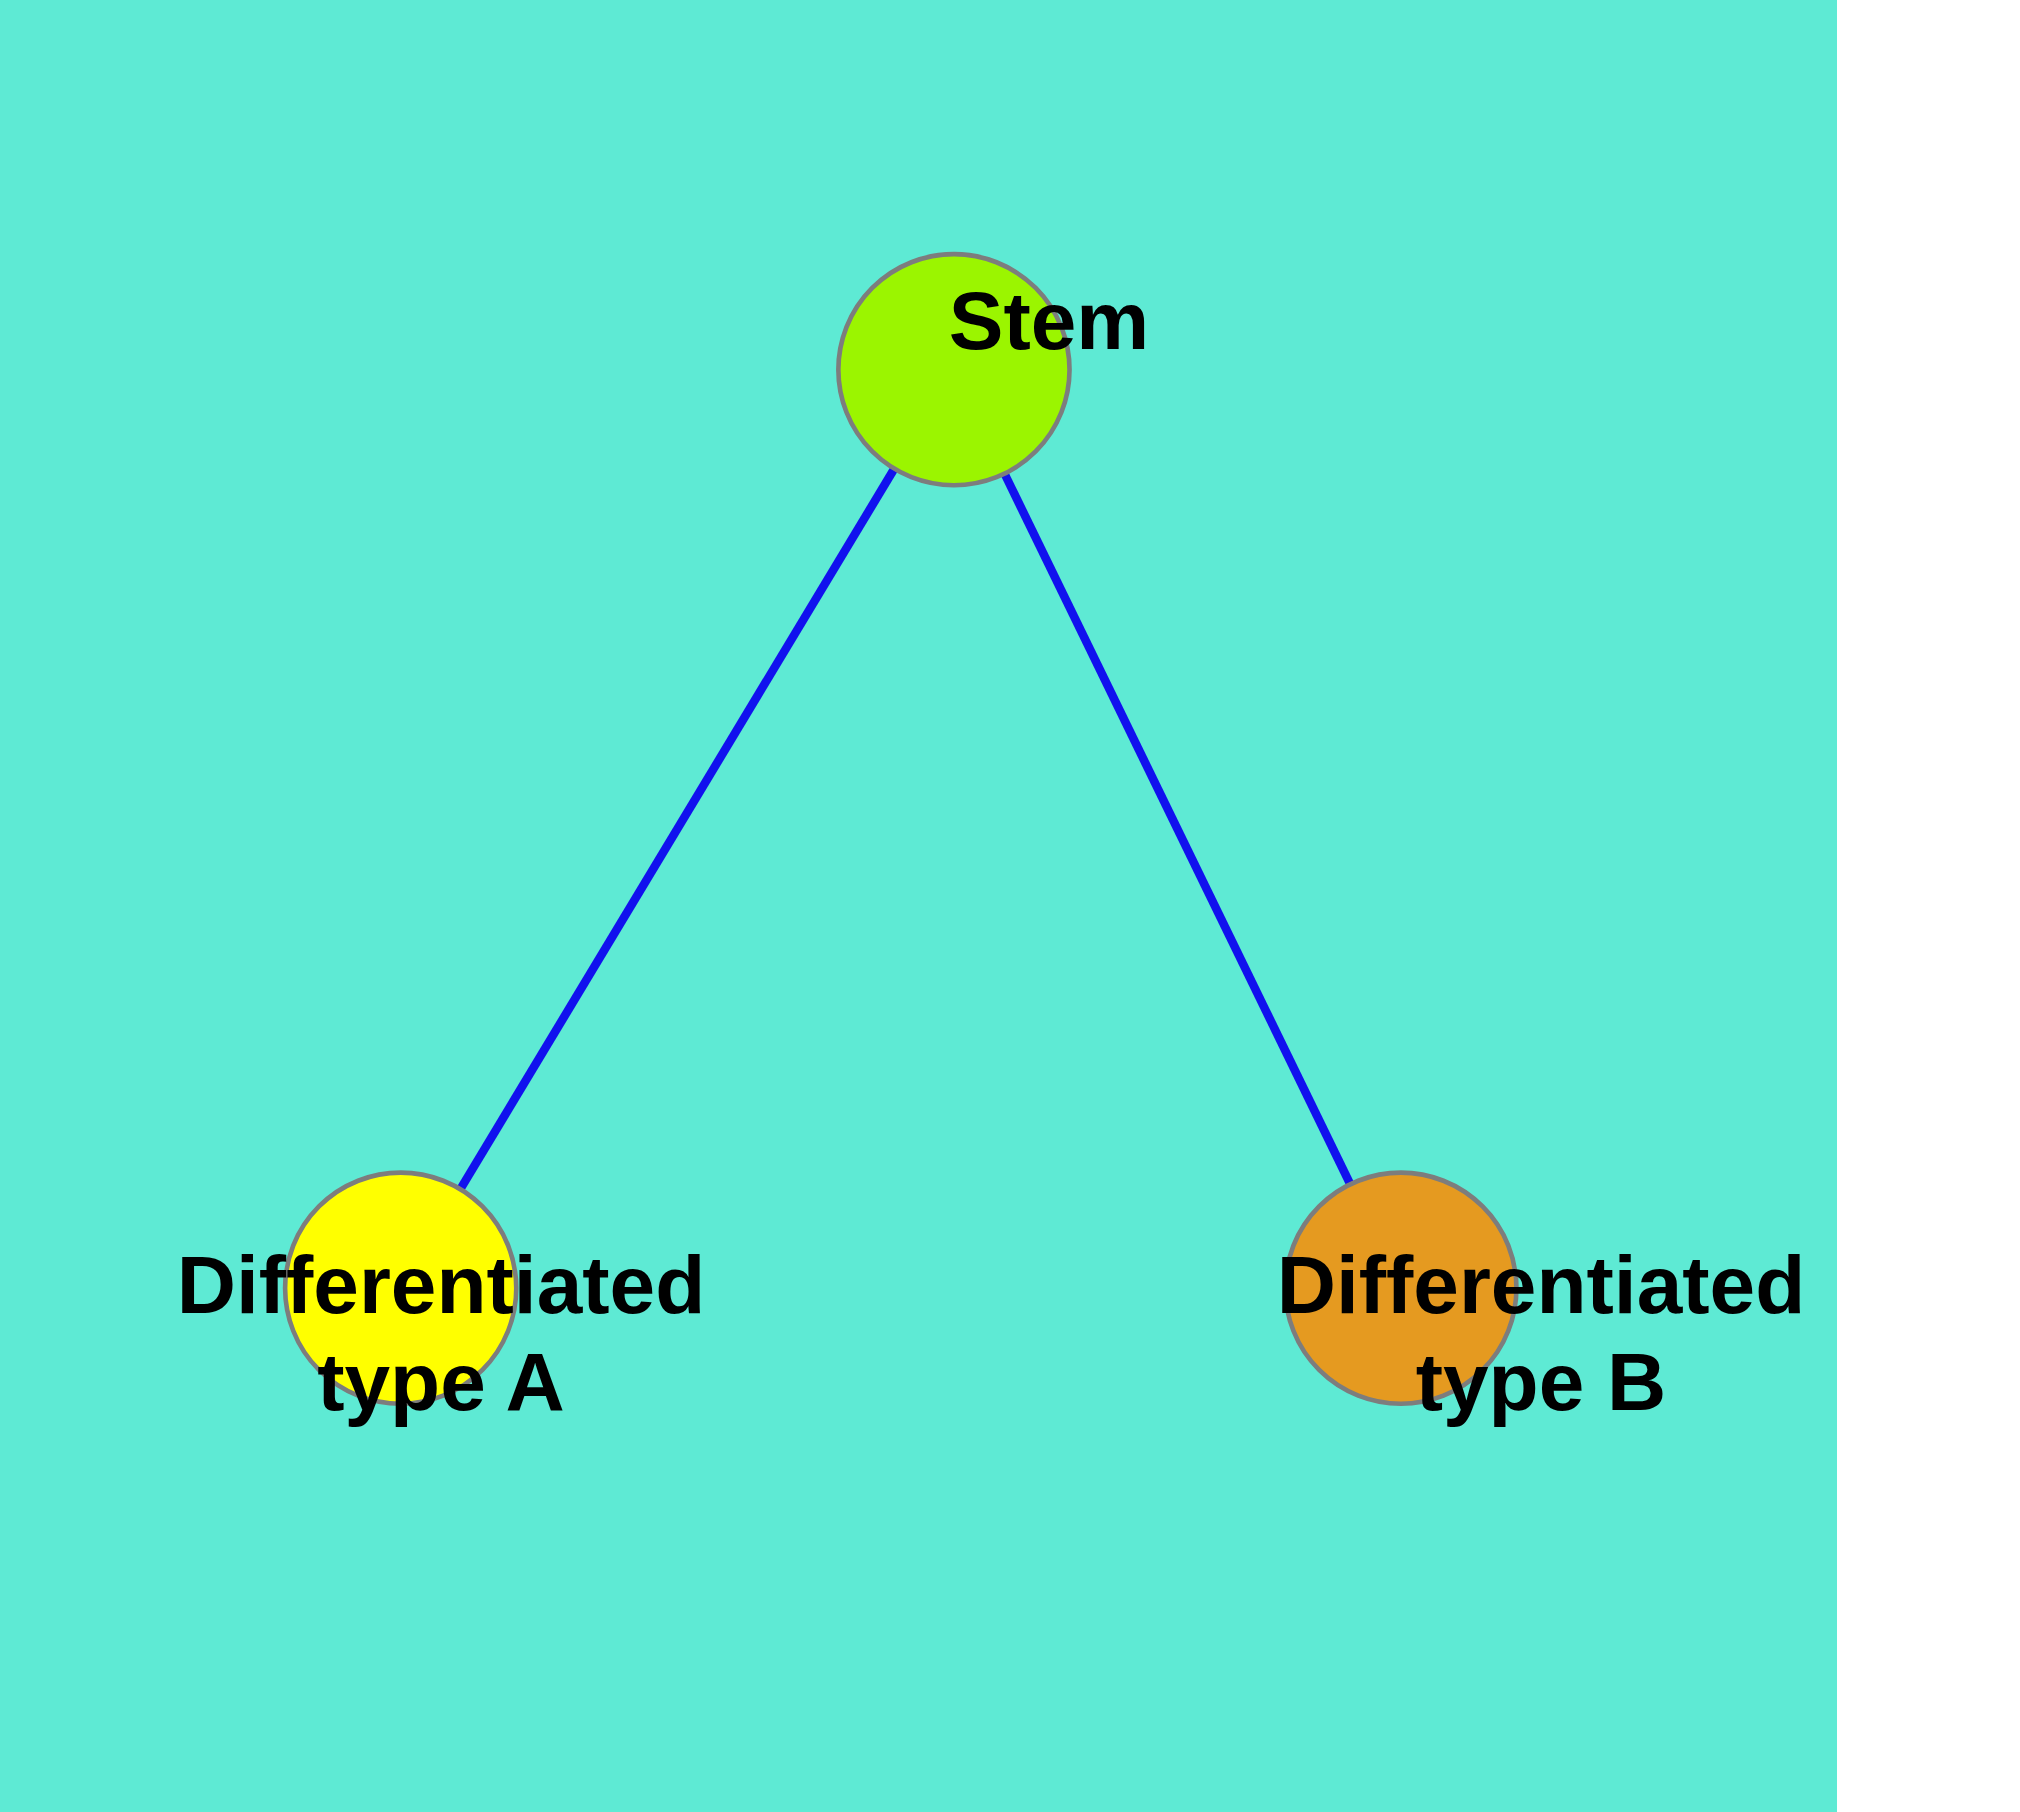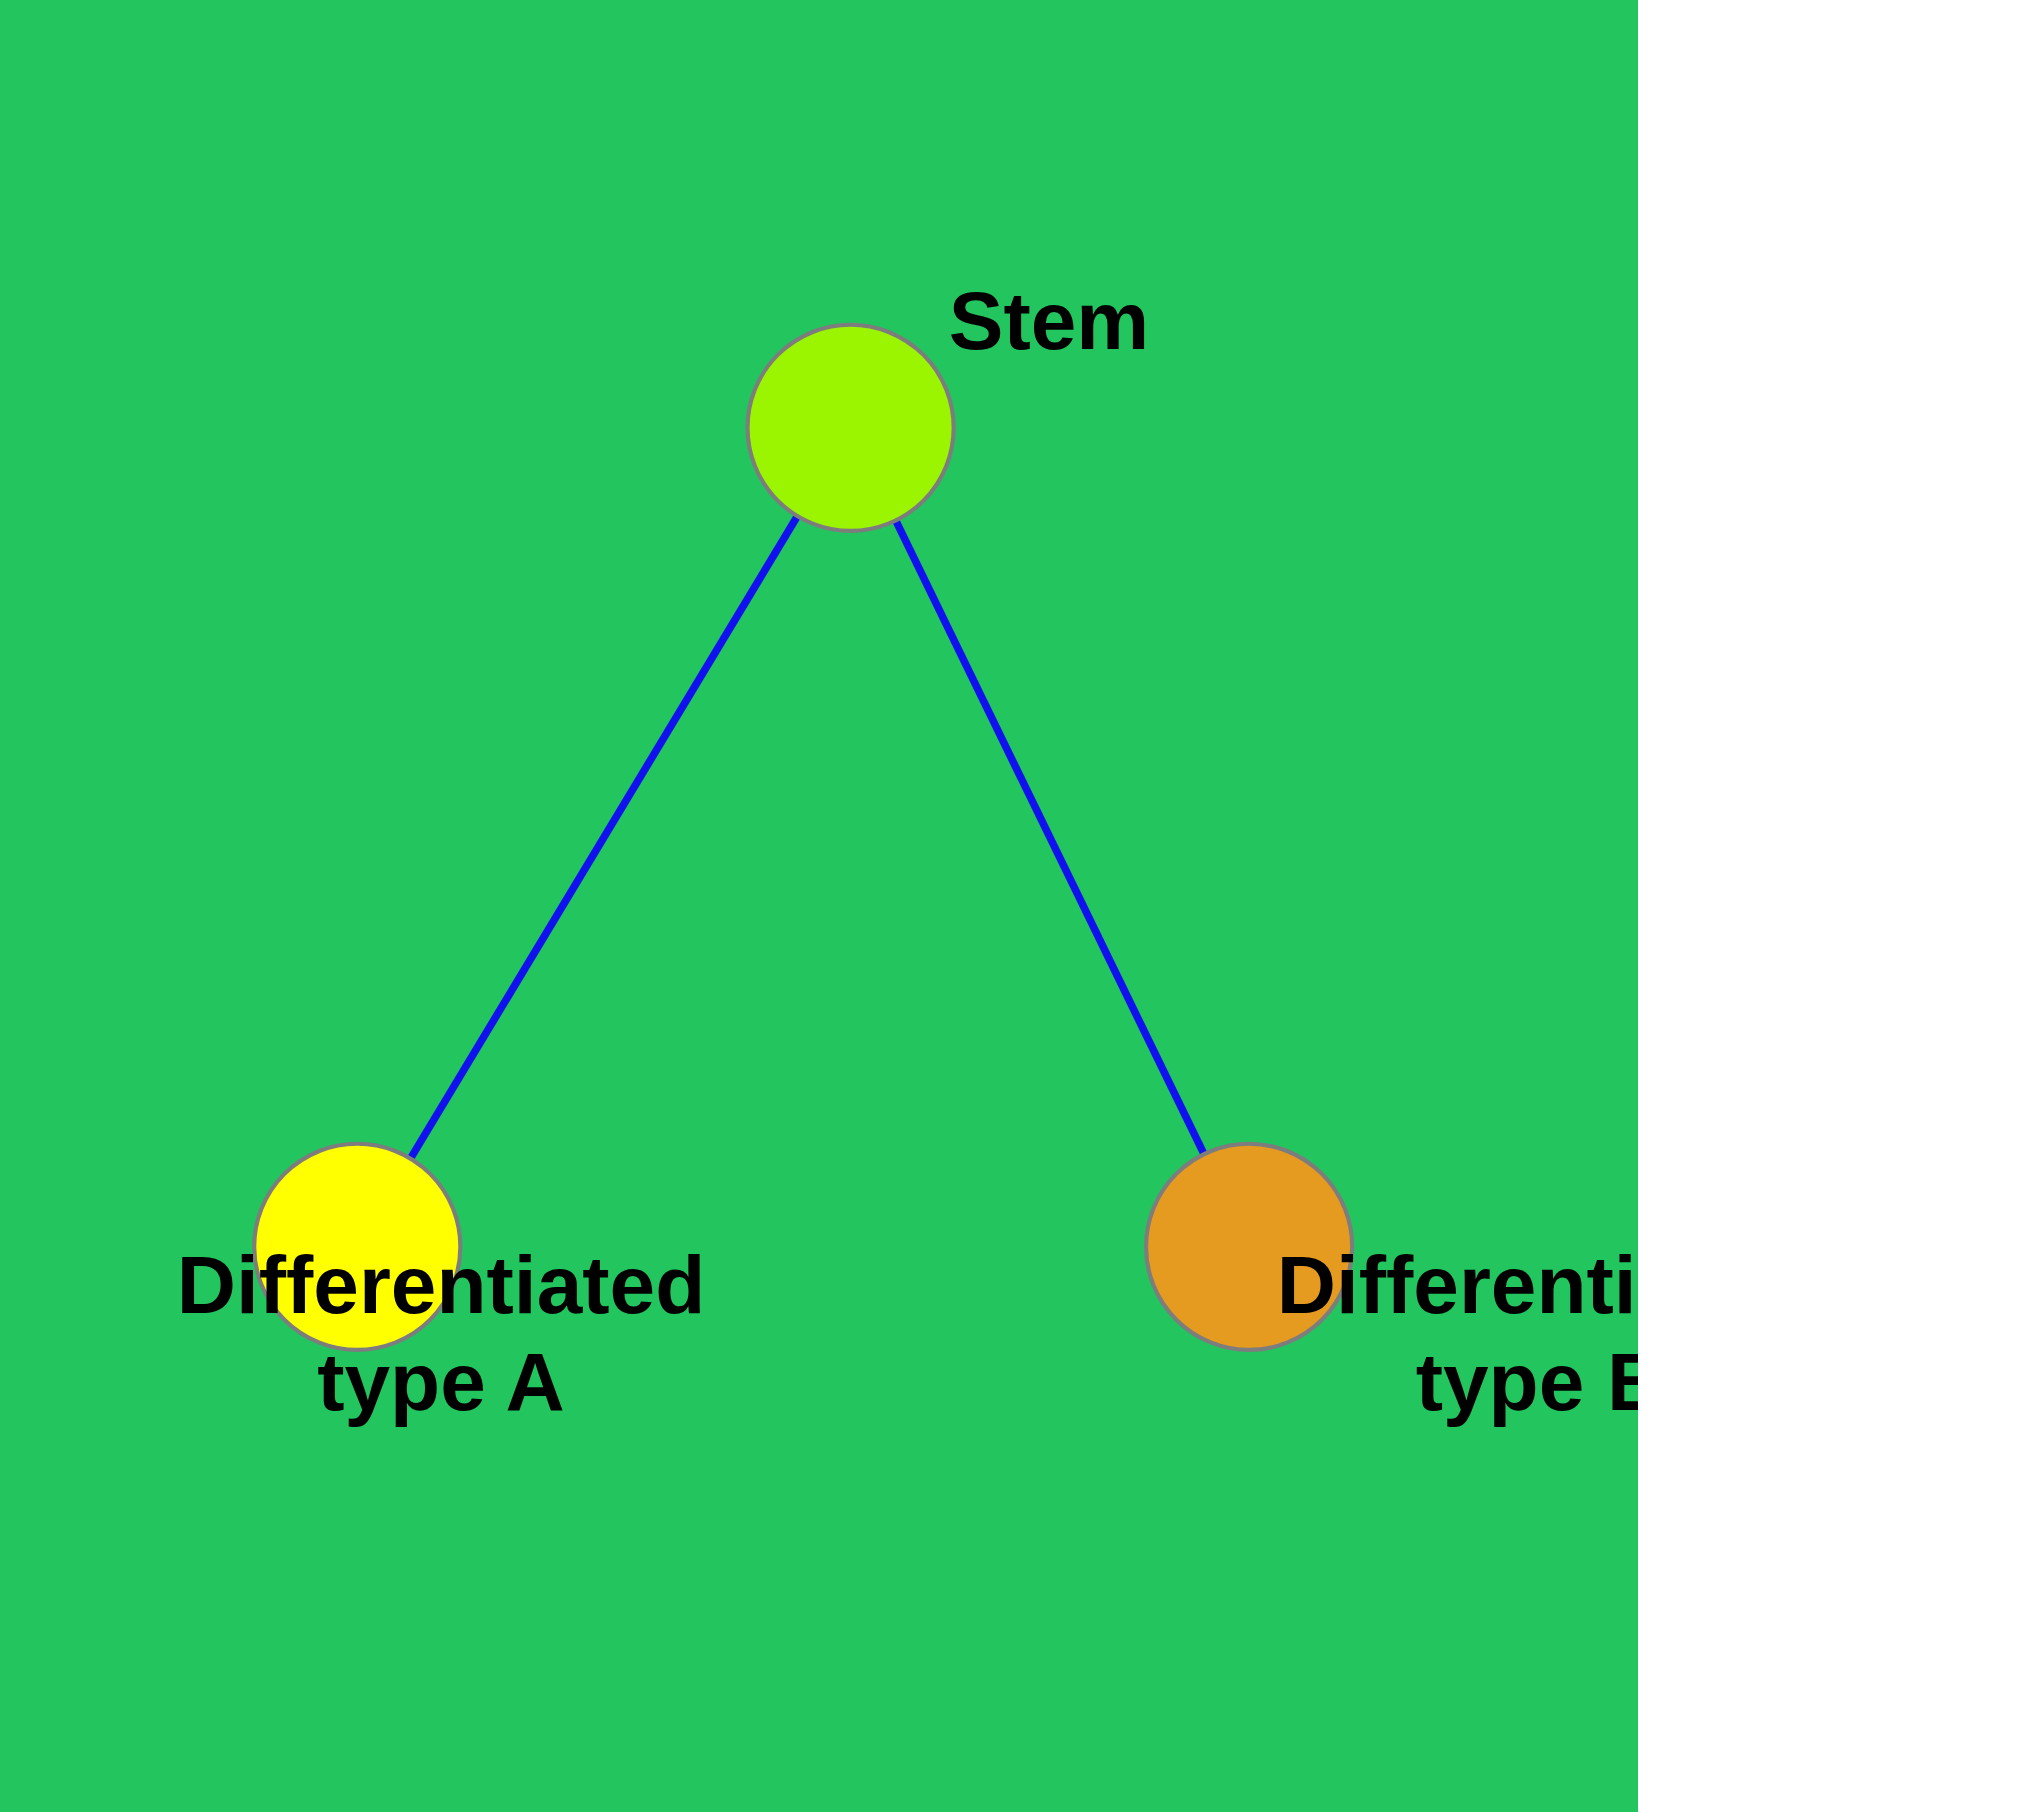--- a/index.html
+++ b/index.html
@@ -30,21 +30,21 @@
     font-size: 82px;
     line-height: 97px;
     color: #000000;
     width: max-content;
     pointer-events: none;
   }
 </style>
 </head>
 <body>
 
-<div class="stage" style="background: #22c55e; width: 1638px; height: 1812px;">
+<div class="stage" style="background: #5eead4; width: 1837px; height: 1812px;">
   <svg class="edges-layer" xmlns="http://www.w3.org/2000/svg" viewBox="0 0 2384 2138">
     <line x1="1159.5718734594218" y1="503.2037978222412" x2="598.4281265405782" y2="1434.796202177759" stroke="#1111EE" stroke-width="11"></line>
     <line x1="1304.50481282735" y1="509.6788567072433" x2="1751.49518717265" y2="1428.3211432927567" stroke="#1111EE" stroke-width="11"></line>
     <circle cx="1238" cy="373" r="150" fill="#9BF500" stroke="#7D7D7D" stroke-width="6"></circle>
     <circle cx="520" cy="1565" r="150" fill="#FFFF00" stroke="#7D7D7D" stroke-width="6"></circle>
     <circle cx="1818" cy="1565" r="150" fill="#E59A20" stroke="#7D7D7D" stroke-width="6"></circle>
   </svg>
 
   <div class="node-label" style="left: 1049px; top: 320px; color: rgb(0, 0, 0);">Stem</div>
   <div class="node-label" style="left: 441px; top: 1333px; color: rgb(0, 0, 0);">Differentiated

